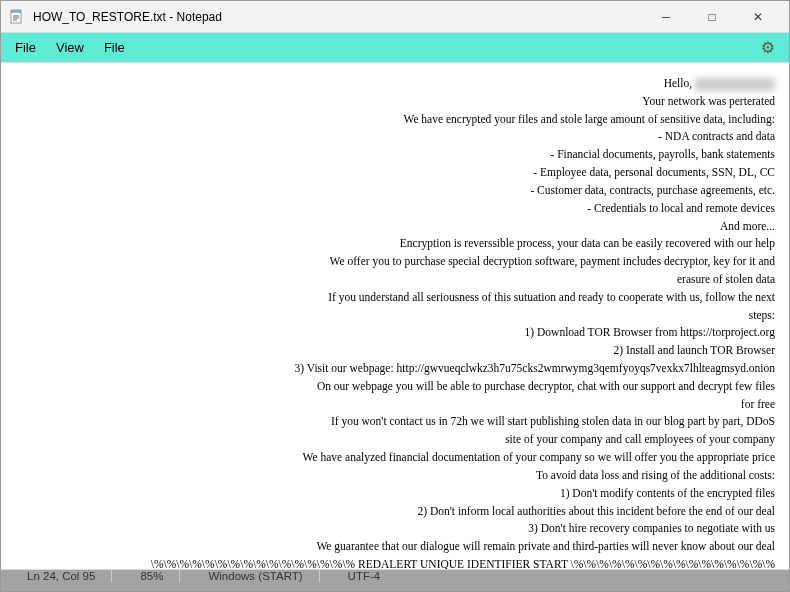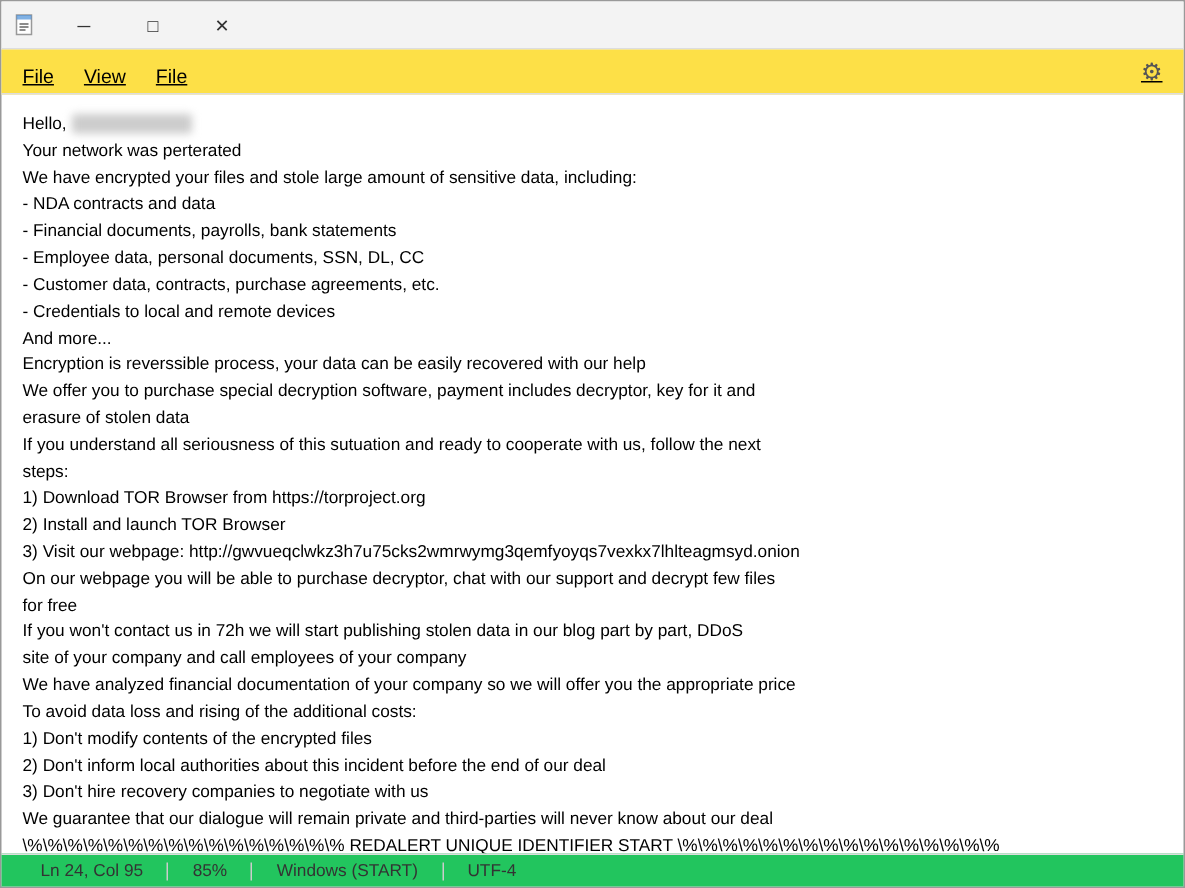--- a/index.html
+++ b/index.html
@@ -53,27 +53,26 @@
       background: transparent;
       cursor: pointer;
       display: flex;
       align-items: center;
       justify-content: center;
       font-size: 12px;
       color: #333;
     }
     .menu-bar {
       height: 30px;
-      background: #fde047;
+      background: #5eead4;
       border-bottom: 1px solid #ddd;
       display: flex;
-      align-items: flex-end;
+      align-items: center;
       padding: 0 4px;
       flex-shrink: 0;
-      text-decoration: underline;
     }
     .menu-item {
       padding: 4px 10px;
       font-size: 13px;
       cursor: pointer;
       color: #000;
       border-radius: 3px;
     }
     .gear-area {
       margin-left: auto;
@@ -84,48 +83,49 @@
     }
     .editor-area {
       flex: 1;
       overflow: hidden;
       display: flex;
       flex-direction: column;
     }
     .text-content {
       flex: 1;
       padding: 12px 14px;
-      font-family: Liberation Sans, sans-serif;
+      font-family: Liberation Serif, serif;
       font-size: 11.5px;
       line-height: 1.55;
       color: #000;
       overflow: hidden;
       white-space: pre-wrap;
       word-break: break-word;
+      text-align: right;
     }
     .blurred {
       filter: blur(3px);
       display: inline-block;
       background: #ccc;
       border-radius: 2px;
       min-width: 80px;
       height: 13px;
       vertical-align: middle;
     }
     .status-bar {
       height: 22px;
-      background: #22c55e;
+      background: #a3a3a3;
       border-top: 1px solid #ddd;
       display: flex;
-      align-items: center;
+      align-items: flex-start;
       padding: 0 10px;
       font-size: 11.5px;
       color: #333;
       flex-shrink: 0;
-      gap: 0;
+      gap: 12px;
     }
     .status-section {
       padding: 0 16px;
       border-right: 1px solid #ccc;
     }
     .status-section:first-child { border-right: 1px solid #ccc; }
     .status-section:last-child { border-right: none; }
   </style>
 </head>
 <body>
@@ -135,20 +135,21 @@
   <div class="title-bar">
     <div class="title-bar-icon">
       <svg width="16" height="16" viewBox="0 0 16 16">
         <rect x="2" y="1" width="10" height="13" fill="#fff" stroke="#999" stroke-width="1"></rect>
         <rect x="2" y="1" width="10" height="3" fill="#4a90d9" opacity="0.7"></rect>
         <line x1="4" y1="7" x2="10" y2="7" stroke="#666" stroke-width="1"></line>
         <line x1="4" y1="9" x2="10" y2="9" stroke="#666" stroke-width="1"></line>
         <line x1="4" y1="11" x2="8" y2="11" stroke="#666" stroke-width="1"></line>
       </svg>
     </div>
+    <span class="title-bar-title">HOW_TO_RESTORE.txt - Notepad</span>
     <div class="title-bar-controls">
       <button class="title-btn">─</button>
       <button class="title-btn">□</button>
       <button class="title-btn close">✕</button>
     </div>
   </div>
 
   <div class="menu-bar">
     <span class="menu-item">File</span>
     <span class="menu-item">View</span>

